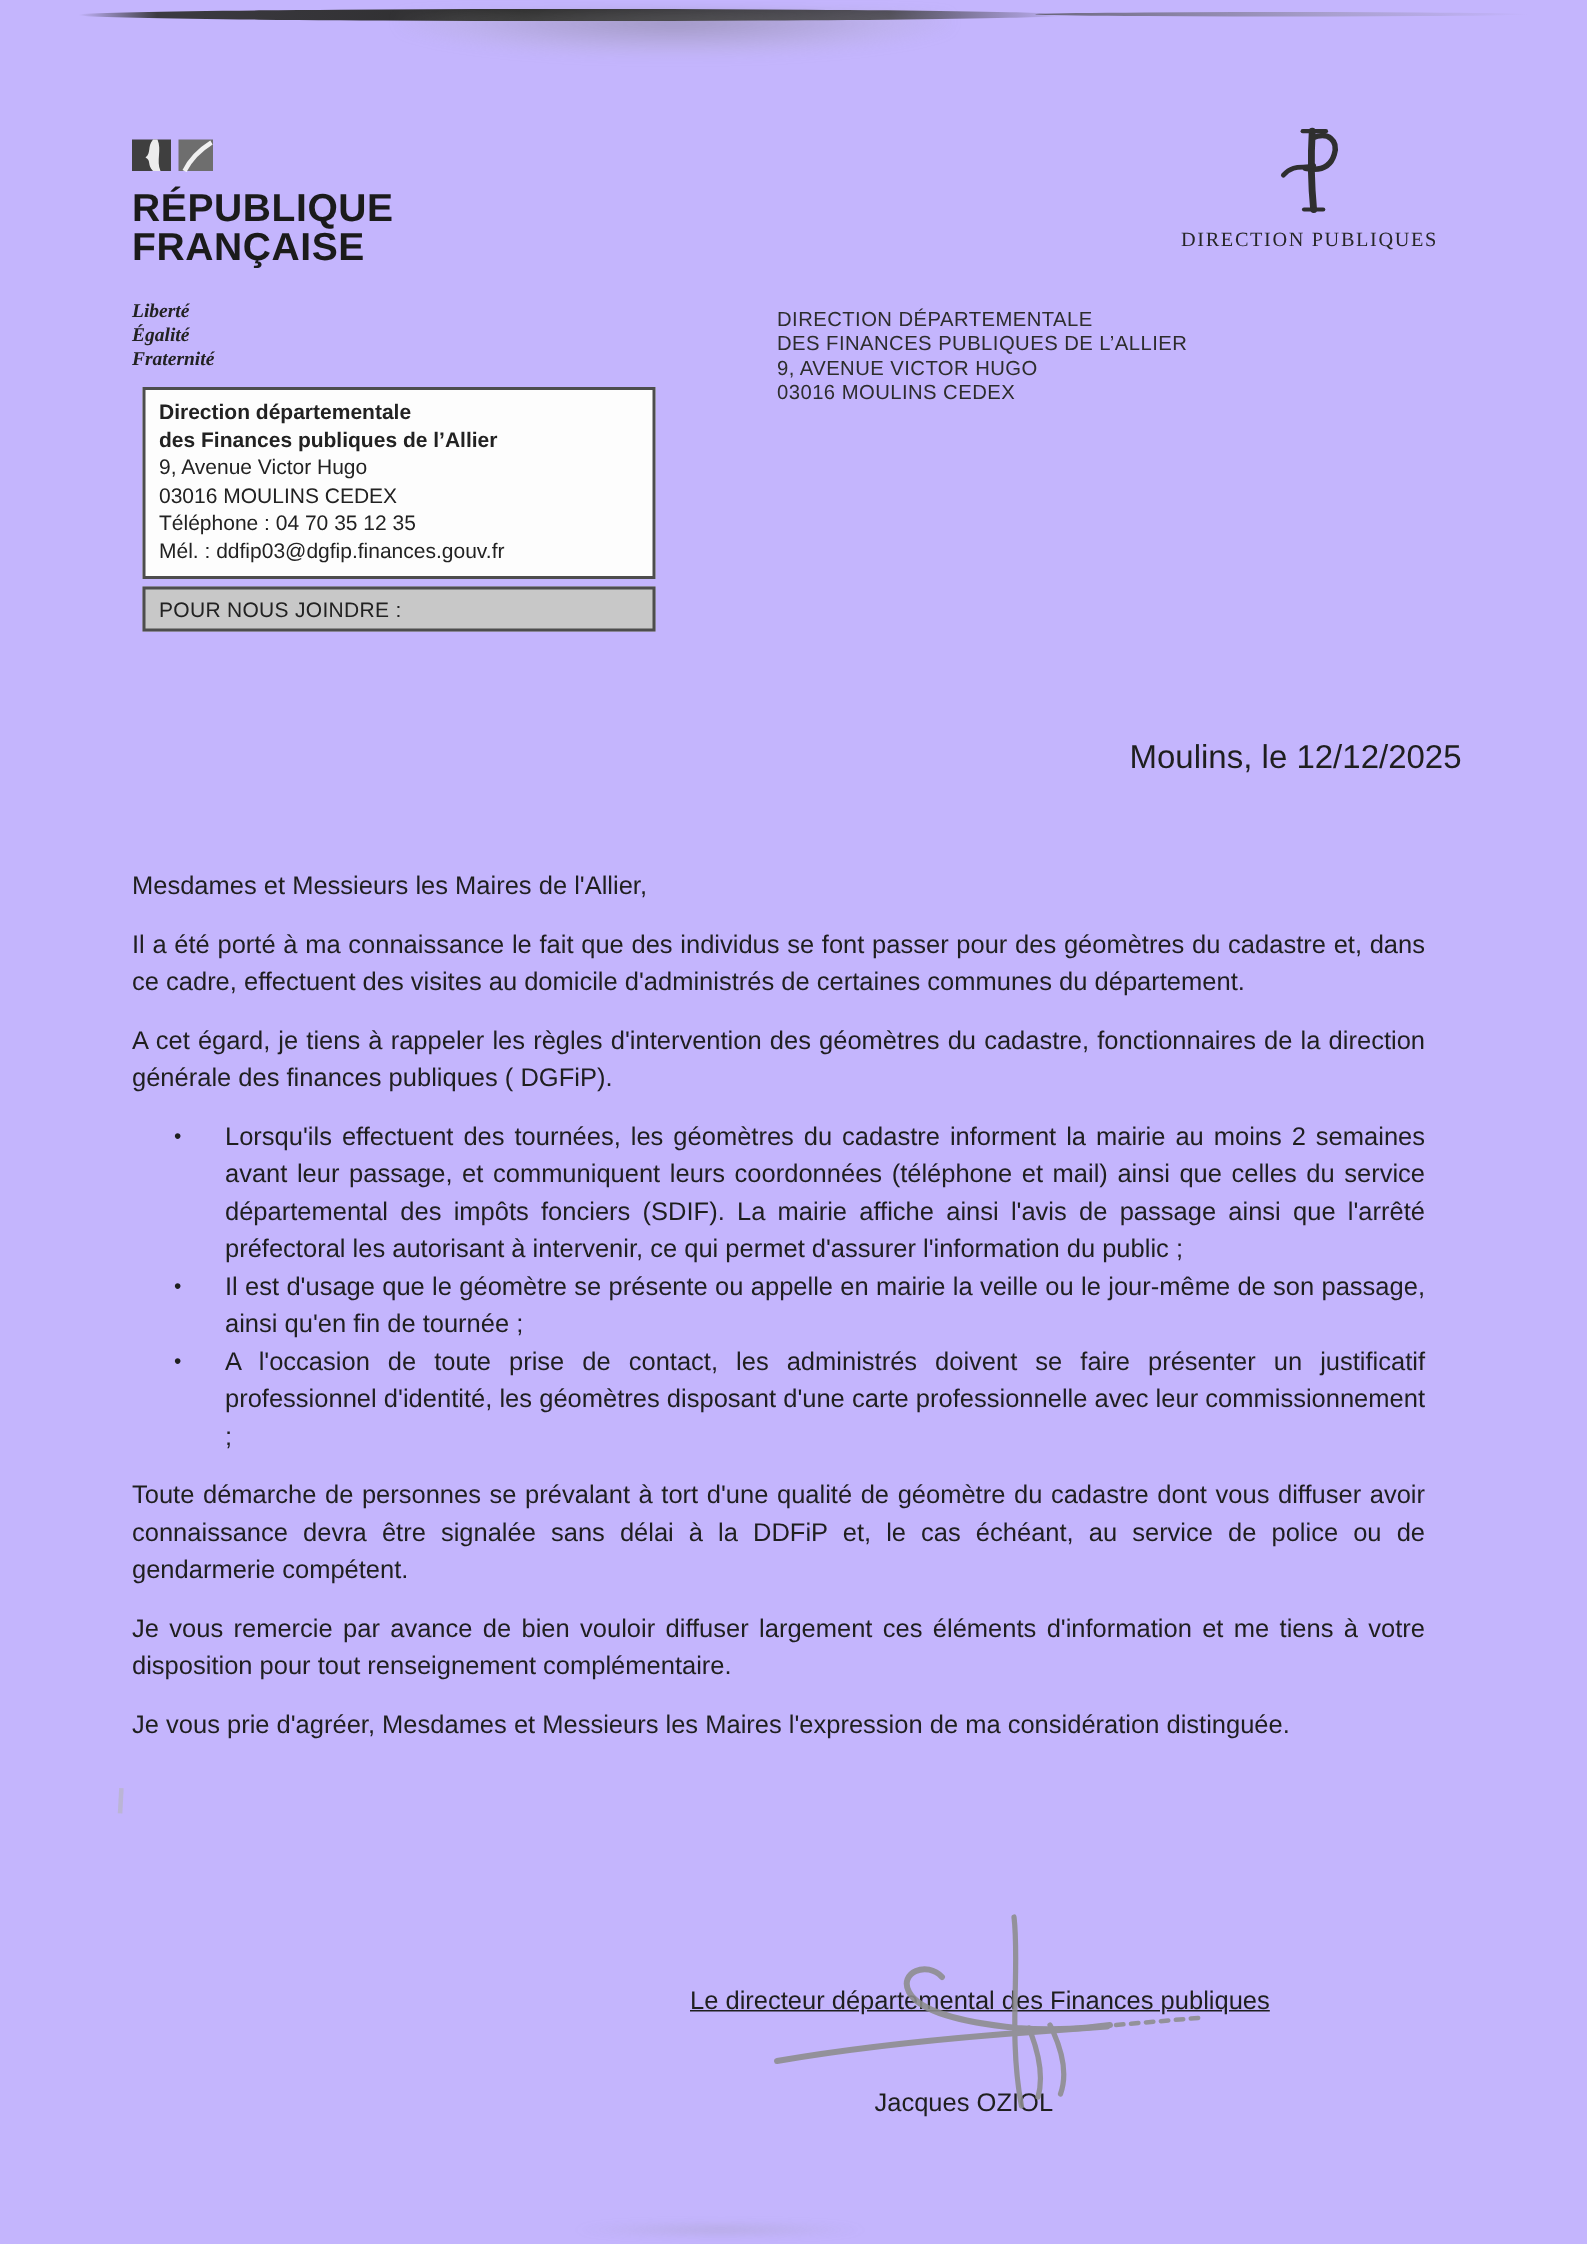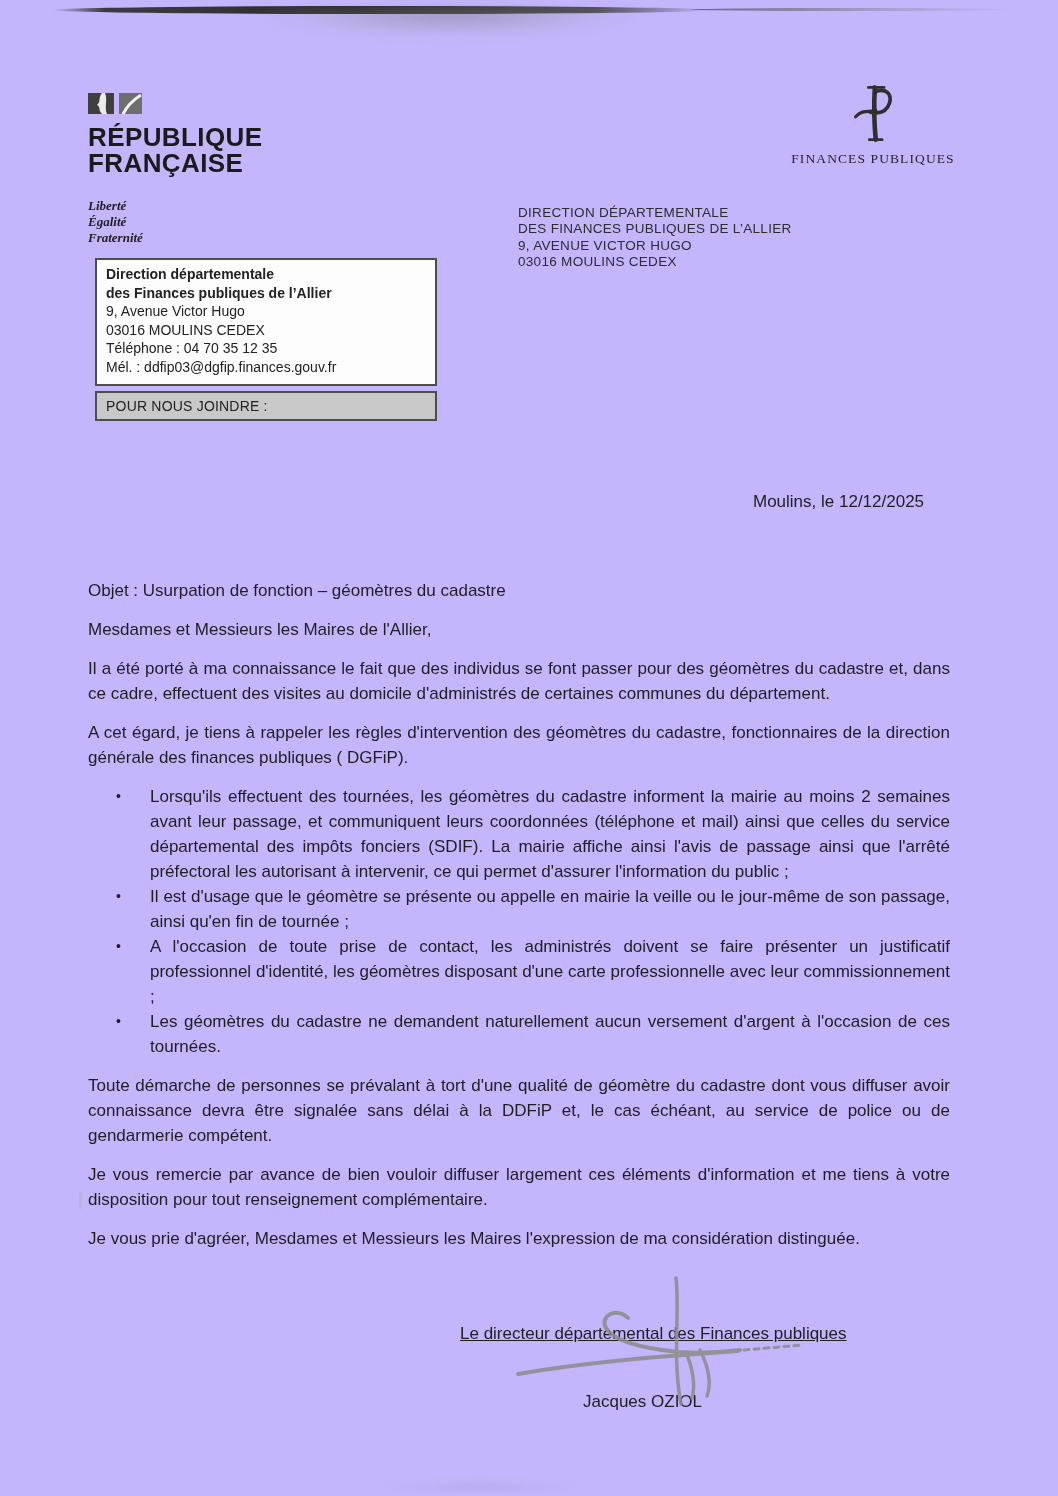--- a/index.html
+++ b/index.html
@@ -39,21 +39,21 @@
   
   .sender{position:absolute;left:518px;top:205px;font-size:13.5px;line-height:16.4px;letter-spacing:.3px;color:#2d2d2d;}
   
   .boxes{position:absolute;left:95px;top:258px;width:342px;font-size:14px;color:#222;}
   .cbox{border:2px solid #4d4d4d;box-sizing:border-box;background:#fdfdfd;}
   .box-address{padding:5px 9px 7px;line-height:18.6px;}
   .box-address .bold{font-weight:bold;}
   .box-join{margin-top:5px;background:#c8c8c8;padding:5px 9px;letter-spacing:.2px;}
   .box-case{margin-top:5px;padding:6px 9px 22px;line-height:18.6px;}
   
-  .dateline{position:absolute;left:753px;top:492px;font-size:17px;color:#1f1f1f;}
+  .dateline{position:absolute;left:753px;top:492px;font-size:22px;color:#1f1f1f;}
   
   .letter-body{position:absolute;left:88px;top:578px;width:862px;font-size:17px;line-height:25px;color:#1f1f1f;}
   .letter-body p{margin:0 0 14px;text-align:justify;}
   .letter-body p.nojust{text-align:left;}
   .letter-body ul{margin:0 0 14px;padding:0 0 0 28px;list-style:none;}
   .letter-body li{position:relative;padding-left:34px;text-align:justify;}
   .letter-body li::before{content:"\2022";position:absolute;left:0;top:0;font-size:14px;}
   
   .sig-role{position:absolute;left:460px;top:1324px;font-size:17px;color:#1f1f1f;white-space:nowrap;text-decoration:underline;}
   .sig-name{position:absolute;left:583px;top:1392px;font-size:17px;color:#1f1f1f;white-space:nowrap;}
@@ -91,21 +91,21 @@
   <div class="header-fp">
     <svg width="44" height="60" viewBox="0 0 48 64" aria-hidden="true">
       <g stroke="#2f2f2f" fill="none" stroke-linecap="round">
         <path d="M26,3 C25,20 25,40 27,60" stroke-width="5"></path>
         <path d="M19,3 L36,3" stroke-width="3"></path>
         <path d="M26,8 C38,3 45,10 42,20 C39,30 31,32 21,30" stroke-width="4"></path>
         <path d="M5,35 C13,26 20,31 27,28" stroke-width="3.5"></path>
         <path d="M20,60 L34,60" stroke-width="3"></path>
       </g>
     </svg>
-    <div class="fp-label">FINANCES PUBLIQUES</div>
+    <div class="fp-label">DIRECTION PUBLIQUES</div>
   </div>
 
   <div class="sender">
     <div>DIRECTION DÉPARTEMENTALE</div>
     <div>DES FINANCES PUBLIQUES DE L’ALLIER</div>
     <div>9, AVENUE VICTOR HUGO</div>
     <div>03016 MOULINS CEDEX</div>
   </div>
 
   <div class="boxes">
@@ -116,29 +116,27 @@
       <div>03016 MOULINS CEDEX</div>
       <div>Téléphone : 04 70 35 12 35</div>
       <div>Mél. : ddfip03@dgfip.finances.gouv.fr</div>
     </div>
     <div class="cbox box-join">POUR NOUS JOINDRE :</div>
   </div>
 
   <div class="dateline">Moulins, le 12/12/2025</div>
 
   <div class="letter-body">
-    <p class="nojust">Objet : Usurpation de fonction – géomètres du cadastre</p>
     <p class="nojust">Mesdames et Messieurs les Maires de l'Allier,</p>
     <p>Il a été porté à ma connaissance le fait que des individus se font passer pour des géomètres du cadastre et, dans ce cadre, effectuent des visites au domicile d'administrés de certaines communes du département.</p>
     <p>A cet égard, je tiens à rappeler les règles d'intervention des géomètres du cadastre, fonctionnaires de la direction générale des finances publiques ( DGFiP).</p>
     <ul>
       <li>Lorsqu'ils effectuent des tournées, les géomètres du cadastre informent la mairie au moins 2 semaines avant leur passage, et communiquent leurs coordonnées (téléphone et mail) ainsi que celles du service départemental des impôts fonciers (SDIF). La mairie affiche ainsi l'avis de passage ainsi que l'arrêté préfectoral les autorisant à intervenir, ce qui permet d'assurer l'information du public ;</li>
       <li>Il est d'usage que le géomètre se présente ou appelle en mairie la veille ou le jour-même de son passage, ainsi qu'en fin de tournée ;</li>
       <li>A l'occasion de toute prise de contact, les administrés doivent se faire présenter un justificatif professionnel d'identité, les géomètres disposant d'une carte professionnelle avec leur commissionnement ;</li>
-      <li>Les géomètres du cadastre ne demandent naturellement aucun versement d'argent à l'occasion de ces tournées.</li>
     </ul>
     <p>Toute démarche de personnes se prévalant à tort d'une qualité de géomètre du cadastre dont vous diffuser avoir connaissance devra être signalée sans délai à la DDFiP et, le cas échéant, au service de police ou de gendarmerie compétent.</p>
     <p>Je vous remercie par avance de bien vouloir diffuser largement ces éléments d'information et me tiens à votre disposition pour tout renseignement complémentaire.</p>
     <p>Je vous prie d'agréer, Mesdames et Messieurs les Maires l'expression de ma considération distinguée.</p>
   </div>
 
   <div class="sig-role">Le directeur départemental des Finances publiques</div>
   <div class="sig-name">Jacques OZIOL</div>
   <svg class="sig-svg" viewBox="0 0 340 140" aria-hidden="true">
     <g stroke="#8d8d8d" stroke-width="4" fill="none" stroke-linecap="round" opacity="0.88">

